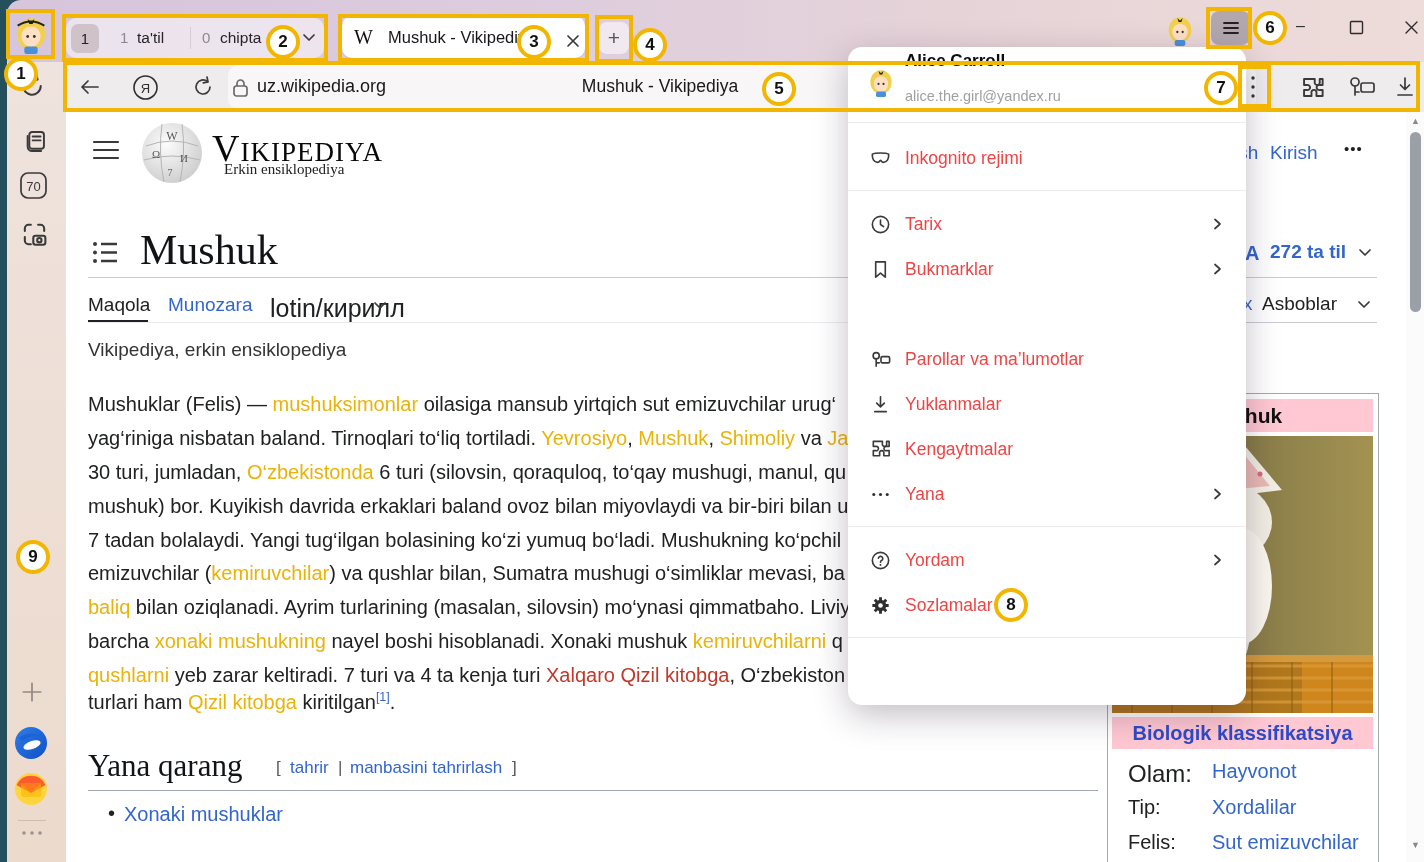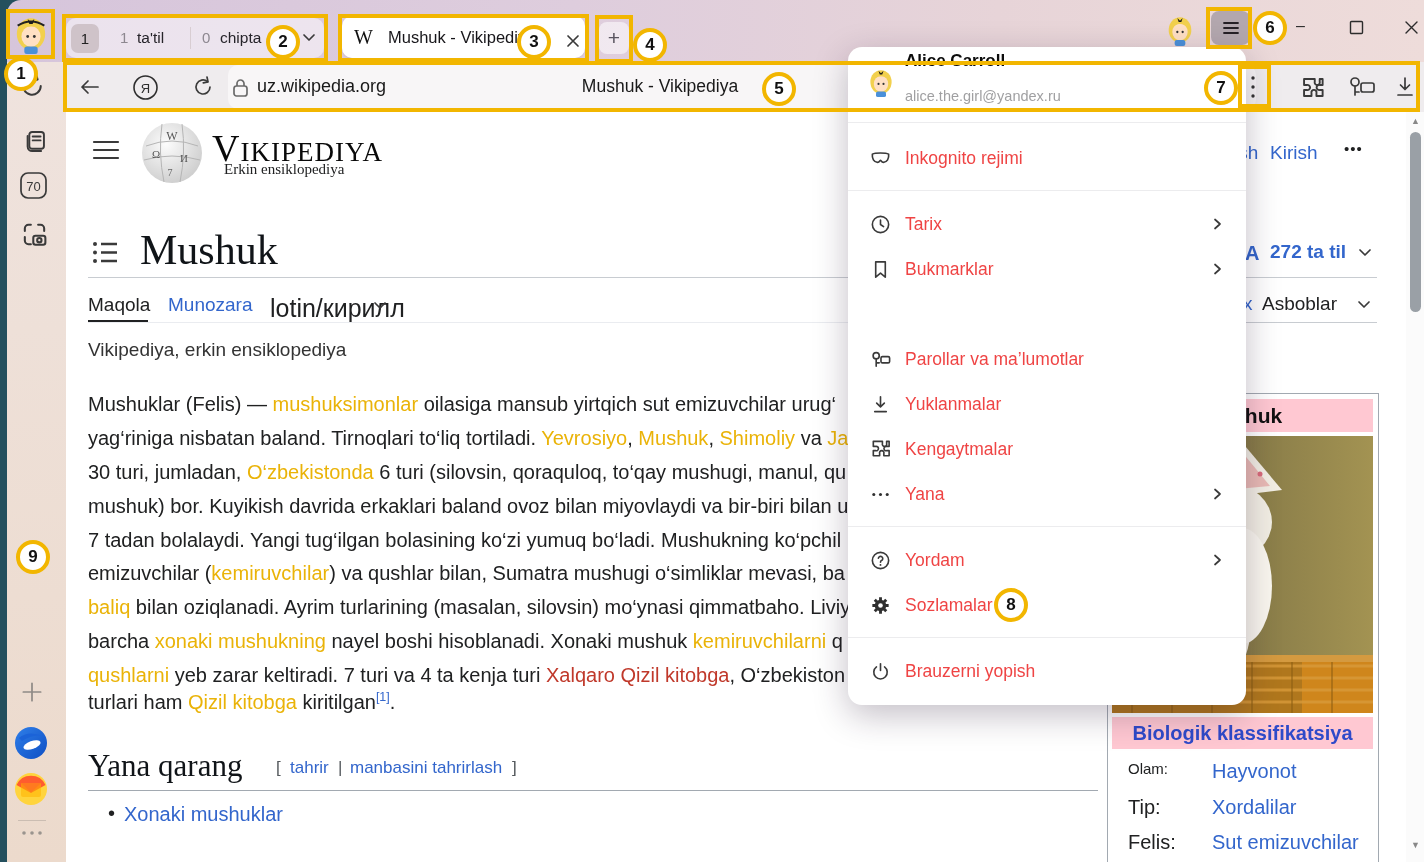--- a/index.html
+++ b/index.html
@@ -299,21 +299,21 @@
     <ellipse cx="118" cy="86" rx="42" ry="38" fill="#f2eee4"></ellipse>
     <polygon points="128,4 170,54 104,62" fill="#f2eee4"></polygon>
     <polygon points="130,16 158,50 114,54" fill="#e9bab5"></polygon>
     <ellipse cx="130" cy="150" rx="30" ry="58" fill="#faf7ef"></ellipse>
     <ellipse cx="62" cy="185" rx="28" ry="62" fill="#e2dccd" opacity=".6"></ellipse>
     <ellipse cx="112" cy="238" rx="22" ry="14" fill="#f5f1e7"></ellipse>
     <path d="M102 238v10M112 238v12M122 238v10" stroke="#d8d2c2" stroke-width="2"></path>
     <circle cx="148" cy="38" r="2.5" fill="#d86a7a"></circle>
     </svg>
   <div class="abs ibx-pink" style="left:1112px;top:717px;width:261px;height:32px;font-size:20px;font-weight:bold;color:#2f4ac9">Biologik klassifikatsiya</div>
-  <span class="abs" style="left:1128px;top:760px;font-size:15px;color:#202122">Olam:</span>
+  <span class="abs" style="left:1128px;top:760px;font-size:24px;color:#202122">Olam:</span>
   <span class="abs link" style="left:1212px;top:760px;font-size:20px">Hayvonot</span>
   <span class="abs" style="left:1128px;top:796px;font-size:20px;color:#202122">Tip:</span>
   <span class="abs link" style="left:1212px;top:796px;font-size:20px">Xordalilar</span>
   <span class="abs" style="left:1128px;top:831px;font-size:20px;color:#202122">Felis:</span>
   <span class="abs link" style="left:1212px;top:831px;font-size:20px">Sut emizuvchilar</span>
 
   <div class="abs sbtrack"></div>
   <div class="sbarr" style="top:116px">▲</div>
   <div class="abs sbthumb"></div>
   <div class="sbarr" style="top:840px">▼</div>
@@ -408,27 +408,20 @@
         <g stroke="#303030" stroke-width="3">
           <path d="M12 3.5v17M3.5 12h17M6 6l12 12M18 6L6 18"></path>
           </g>
         <circle cx="12" cy="12" r="6" fill="#303030"></circle>
         <circle cx="12" cy="12" r="2.4" fill="#fff"></circle>
         </svg>
       <span class="mlabel">Sozlamalar</span>
     </div>
     <div class="mdiv" style="top:590px"></div>
 
-    <div class="mrow" style="top:609px">
-      <svg class="mico" viewBox="0 0 24 24">
-        <path d="M12 4v7" class="icostroke" stroke="#303030"></path>
-        <path d="M7.8 7.2a7 7 0 1 0 8.4 0" class="icostroke" stroke="#303030"></path>
-        </svg>
-      <span class="mlabel">Brauzerni yopish</span>
-    </div>
   </div>
 
   <div class="ybox" style="left:6px;top:9px;width:41px;height:42px"></div>
   <div class="ybox" style="left:62px;top:14px;width:258px;height:40px"></div>
   <div class="ybox" style="left:338px;top:14px;width:243px;height:40px"></div>
   <div class="ybox" style="left:595px;top:15px;width:30px;height:40px"></div>
   <div class="ybox" style="left:63px;top:61px;width:1349px;height:43px"></div>
   <div class="ybox" style="left:1206px;top:7px;width:38px;height:34px"></div>
   <div class="ybox" style="left:1238px;top:65px;width:25px;height:35px"></div>
 

